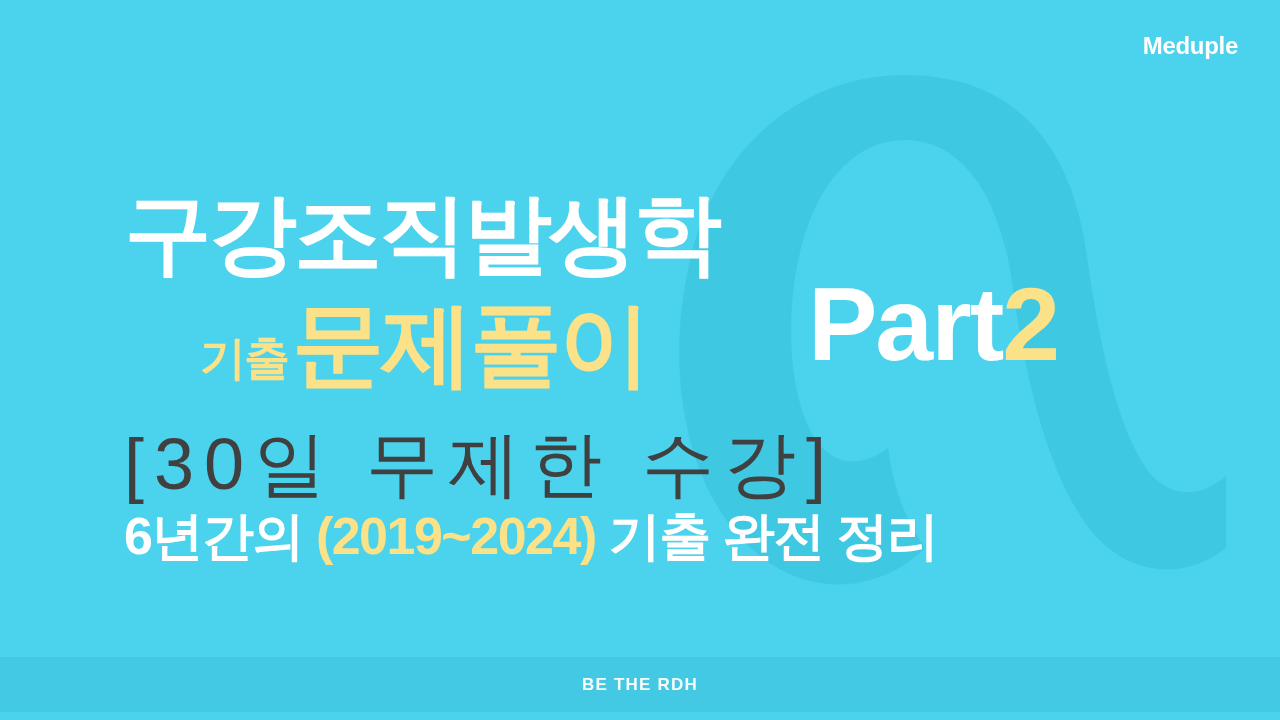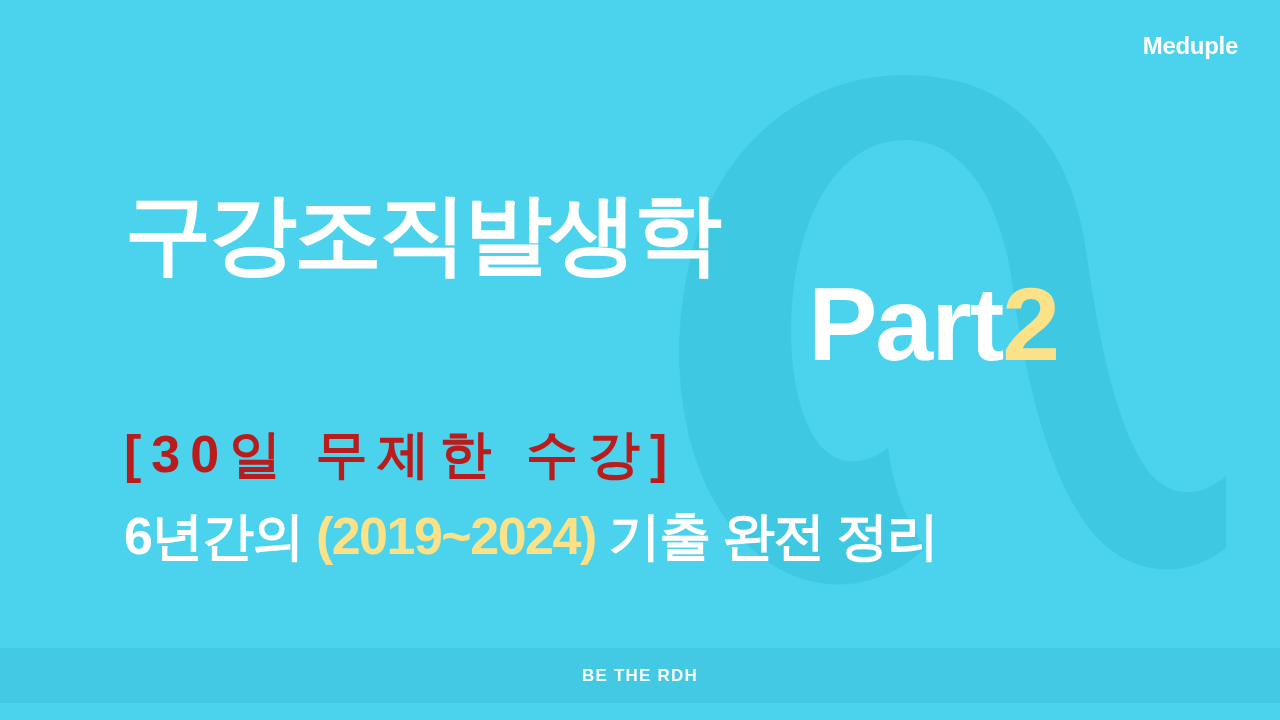--- a/index.html
+++ b/index.html
@@ -92,23 +92,23 @@
     color: #ffffff;
   }
   #line-part .num {
     color: #fbe288;
   }
 
   
   #line-period {
     left: 124px;
     top: 428px;
-    font-size: 52px;
-    font-weight: bold;
-    color: #b91c1c;
+    font-size: 72px;
+    font-weight: normal;
+    color: #404040;
     letter-spacing: -1px;
   }
   #line-period .brk {
     letter-spacing: 10px;
   }
 
   
   #line-years {
     left: 124px;
     top: 504px;
@@ -119,21 +119,21 @@
     margin-top: 6px;
   }
   #line-years .range {
     color: #fbe288;
   }
 
   
   #footer-band {
     position: absolute;
     left: 0;
-    bottom: 17px;
+    bottom: 8px;
     width: 1280px;
     height: 55px;
     background: #43c9e3;
     display: flex;
     align-items: center;
     justify-content: center;
   }
   #footer-text {
     color: #ffffff;
     font-size: 17px;
@@ -167,20 +167,23 @@
                C 1068 128, 1000 75, 905 75 Z"></path>
     </g>
   </svg>
 
   <div id="brand">Meduple</div>
 
   <div id="headline">
 
     <div class="line" id="line-subject">구강조직발생학</div>
 
+    <div class="line" id="line-solving">
+      <span class="kichul">기출</span><span class="munje">문제풀이</span>
+    </div>
 
     <div class="line" id="line-part">
       <span>Part</span><span class="num">2</span>
     </div>
 
     <div class="line" id="line-period">
       <span class="brk">[</span><span class="brk">30일 무제한 수강</span><span>]</span>
     </div>
 
     <div class="line" id="line-years">

